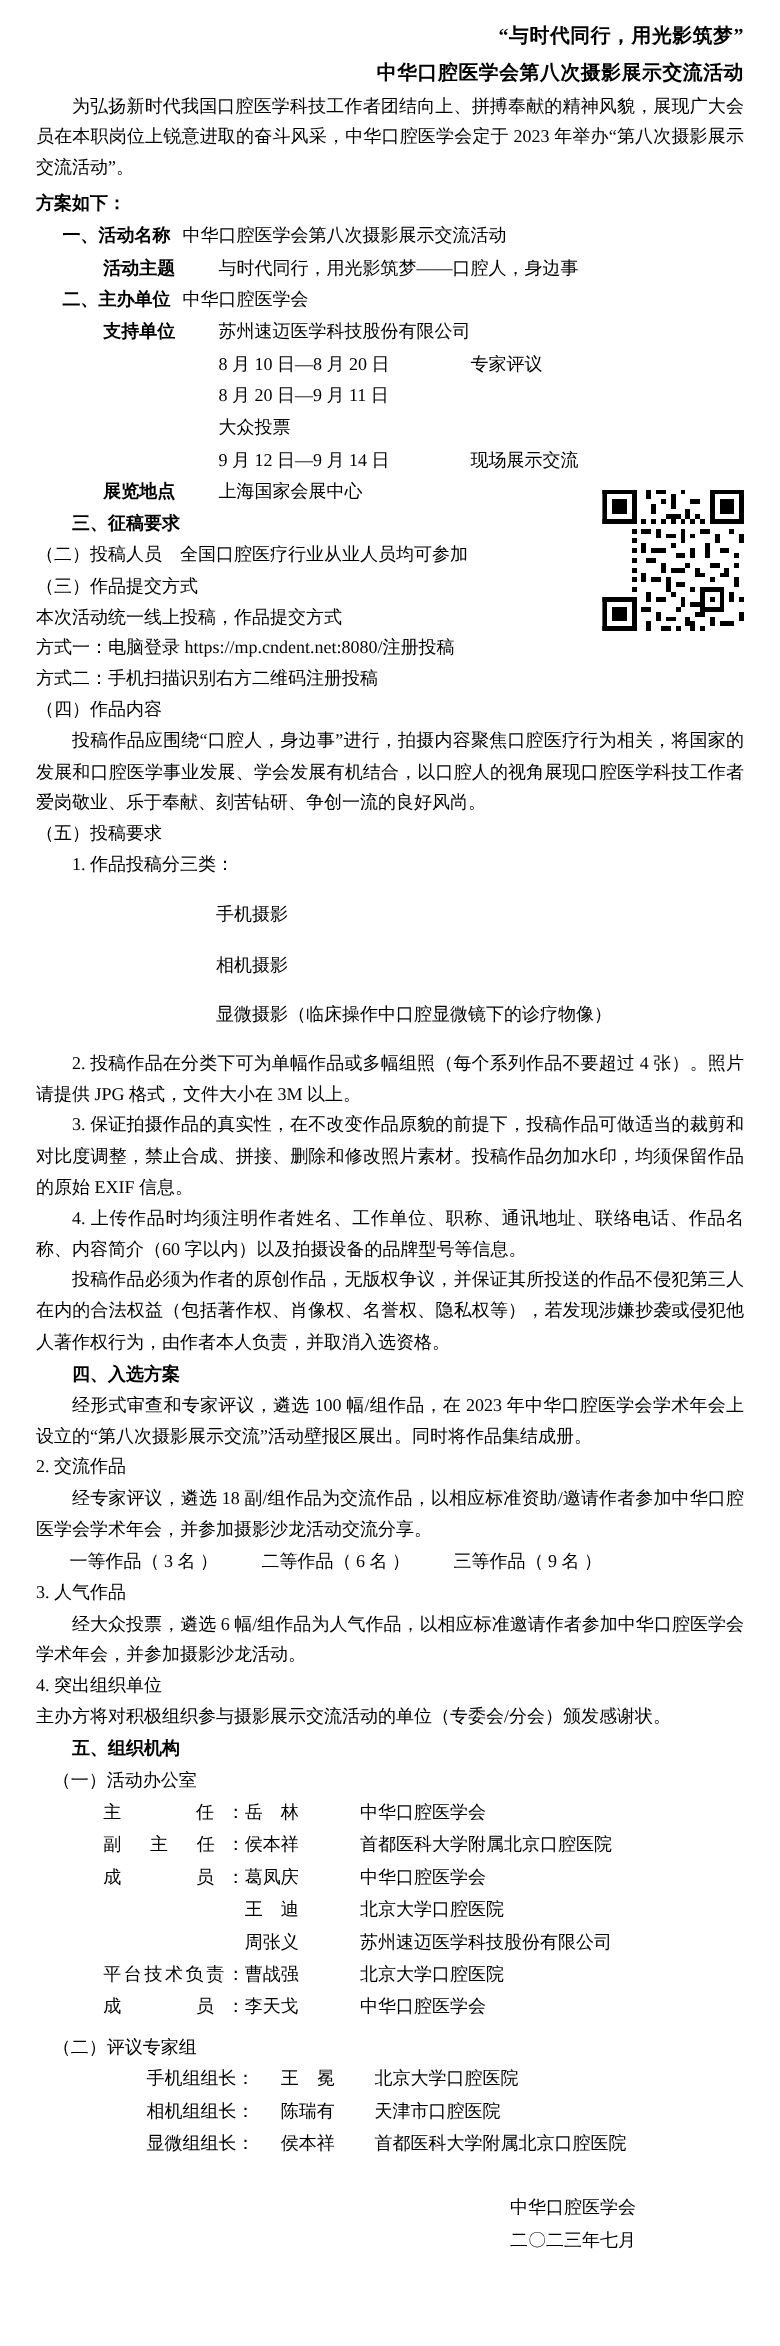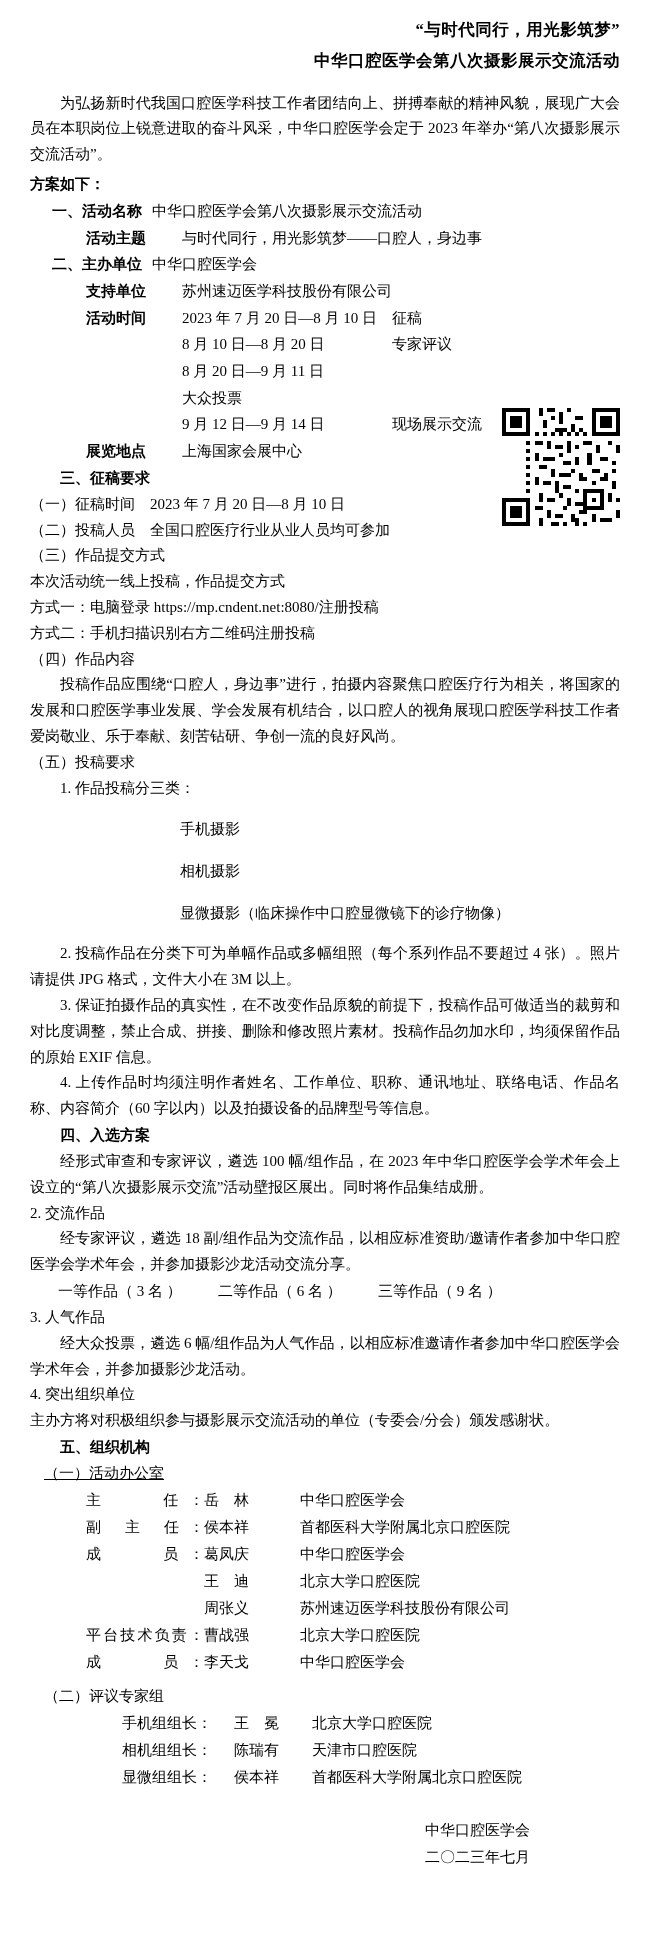--- a/index.html
+++ b/index.html
@@ -29,21 +29,20 @@
     letter-spacing: 0.5px;
   }
   .para {
     font-size: 15px;
     line-height: 1.72;
     text-align: justify;
     text-indent: 2em;
     margin: 0;
   }
   .para.first {
-    margin-top: 14px;
   }
   .plain {
     font-size: 15px;
     line-height: 1.72;
     text-align: justify;
     margin: 0;
     text-indent: 0;
   }
   .bold {
     font-weight: bold;
@@ -189,80 +188,71 @@
   </div>
 
   <div class="row">
     <span class="lbl" style="padding-left:22px;">二、主办单位</span>
     <span class="val" style="padding-left:10px;">中华口腔医学会</span>
   </div>
   <div class="row ind2">
     <span class="lbl lbl-w5">支持单位</span>
     <span class="val">苏州速迈医学科技股份有限公司</span>
   </div>
-  <div class="row ind2">
-    <span class="lbl lbl-w5">活动时间</span>
-    <span class="val">
-      <span class="sched">
-        <span class="date">2023 年 7 月 20 日—8 月 10 日</span>
-        <span class="kind">征稿</span>
-      </span>
-    </span>
-  </div>
   <div class="sched ind2" style="padding-left:152px;">
     <span class="date">8 月 10 日—8 月 20 日</span>
     <span class="kind">专家评议</span>
   </div>
   <div class="sched ind2" style="padding-left:152px;flex-direction:column;">
     <span class="date">8 月 20 日—9 月 11 日</span>
     <span class="kind">大众投票</span>
   </div>
   <div class="sched ind2" style="padding-left:152px;">
     <span class="date">9 月 12 日—9 月 14 日</span>
     <span class="kind">现场展示交流</span>
   </div>
   <div class="row ind2">
     <span class="lbl lbl-w5">展览地点</span>
     <span class="val">上海国家会展中心</span>
   </div>
 
   <p class="sec-head">三、征稿要求</p>
-  <p class="plain">（一）征稿时间　2023 年 7 月 20 日—8 月 10 日</p>
   <p class="plain">（二）投稿人员　全国口腔医疗行业从业人员均可参加</p>
   <p class="plain">（三）作品提交方式</p>
   <p class="plain">本次活动统一线上投稿，作品提交方式</p>
   <p class="plain">方式一：电脑登录 https://mp.cndent.net:8080/注册投稿</p>
   <p class="plain">方式二：手机扫描识别右方二维码注册投稿</p>
   <p class="plain">（四）作品内容</p>
   <p class="para">投稿作品应围绕“口腔人，身边事”进行，拍摄内容聚焦口腔医疗行为相关，将国家的发展和口腔医学事业发展、学会发展有机结合，以口腔人的视角展现口腔医学科技工作者爱岗敬业、乐于奉献、刻苦钻研、争创一流的良好风尚。</p>
   <p class="plain">（五）投稿要求</p>
   <p class="numlist">1. 作品投稿分三类：</p>
   <p class="kinds">手机摄影</p>
   <p class="kinds">相机摄影</p>
   <p class="kinds">显微摄影（临床操作中口腔显微镜下的诊疗物像）</p>
   <p class="numlist">2. 投稿作品在分类下可为单幅作品或多幅组照（每个系列作品不要超过 4 张）。照片请提供 JPG 格式，文件大小在 3M 以上。</p>
   <p class="numlist">3. 保证拍摄作品的真实性，在不改变作品原貌的前提下，投稿作品可做适当的裁剪和对比度调整，禁止合成、拼接、删除和修改照片素材。投稿作品勿加水印，均须保留作品的原始 EXIF 信息。</p>
   <p class="numlist">4. 上传作品时均须注明作者姓名、工作单位、职称、通讯地址、联络电话、作品名称、内容简介（60 字以内）以及拍摄设备的品牌型号等信息。</p>
+  <p class="numlist">投稿作品必须为作者的原创作品，无版权争议，并保证其所投送的作品不侵犯第三人在内的合法权益（包括著作权、肖像权、名誉权、隐私权等），若发现涉嫌抄袭或侵犯他人著作权行为，由作者本人负责，并取消入选资格。</p>
 
   <p class="sec-head">四、入选方案</p>
   <p class="numlist">经形式审查和专家评议，遴选 100 幅/组作品，在 2023 年中华口腔医学会学术年会上设立的“第八次摄影展示交流”活动壁报区展出。同时将作品集结成册。</p>
   <p class="plain">2. 交流作品</p>
   <p class="numlist">经专家评议，遴选 18 副/组作品为交流作品，以相应标准资助/邀请作者参加中华口腔医学会学术年会，并参加摄影沙龙活动交流分享。</p>
   <div class="awards">
     <span class="aw1">一等作品（ 3 名 ）</span>
     <span class="aw2">二等作品（ 6 名 ）</span>
     <span>三等作品（ 9 名 ）</span>
   </div>
   <p class="plain">3. 人气作品</p>
   <p class="numlist">经大众投票，遴选 6 幅/组作品为人气作品，以相应标准邀请作者参加中华口腔医学会学术年会，并参加摄影沙龙活动。</p>
   <p class="plain">4. 突出组织单位</p>
   <p class="plain">主办方将对积极组织参与摄影展示交流活动的单位（专委会/分会）颁发感谢状。</p>
 
   <p class="sec-head">五、组织机构</p>
-  <p class="plain" style="padding-left:14px;text-decoration:underline;">（一）活动办公室</p>
+  <p class="plain" style="padding-left:14px;">（一）活动办公室</p>
 
   <div class="org-row">
     <span class="orole">主　　任：</span>
     <span class="oname">岳　林</span>
     <span class="ounit">中华口腔医学会</span>
   </div>
   <div class="org-row">
     <span class="orole">副 主 任：</span>
     <span class="oname">侯本祥</span>
     <span class="ounit">首都医科大学附属北京口腔医院</span>

